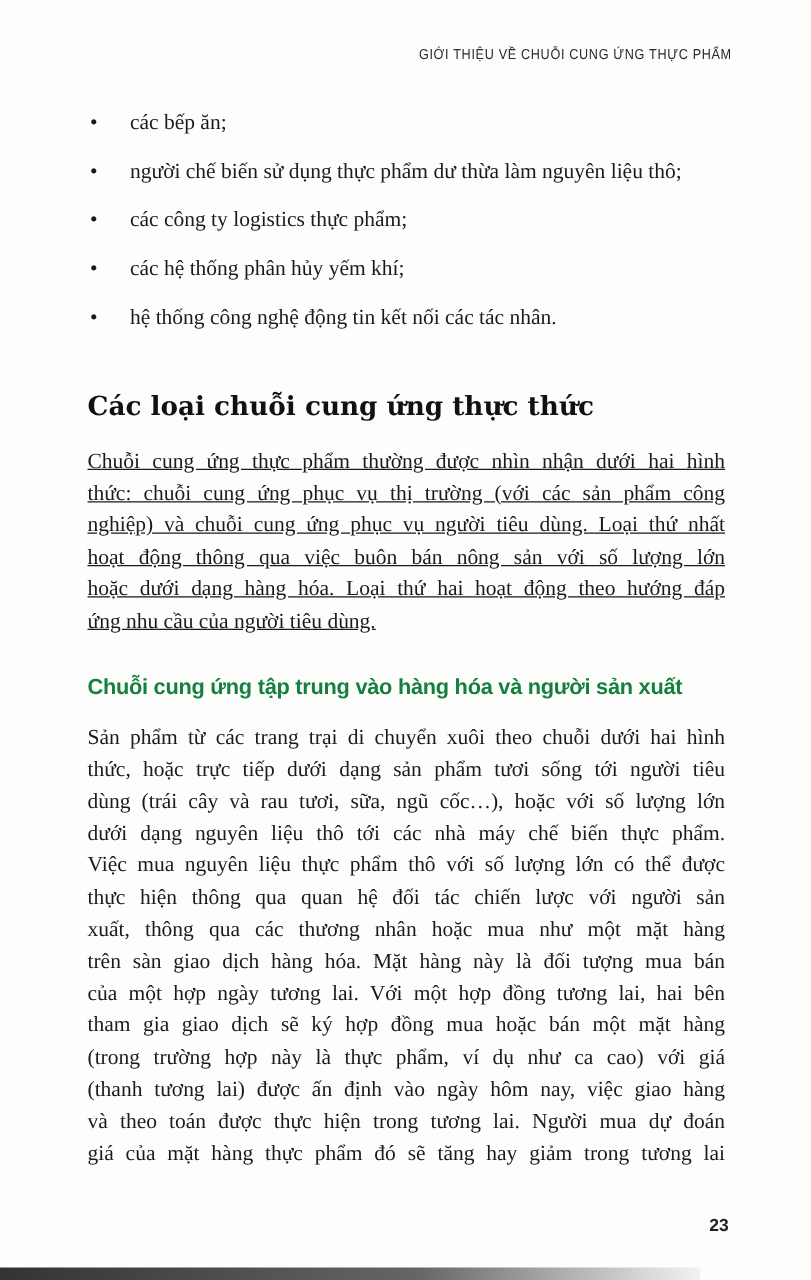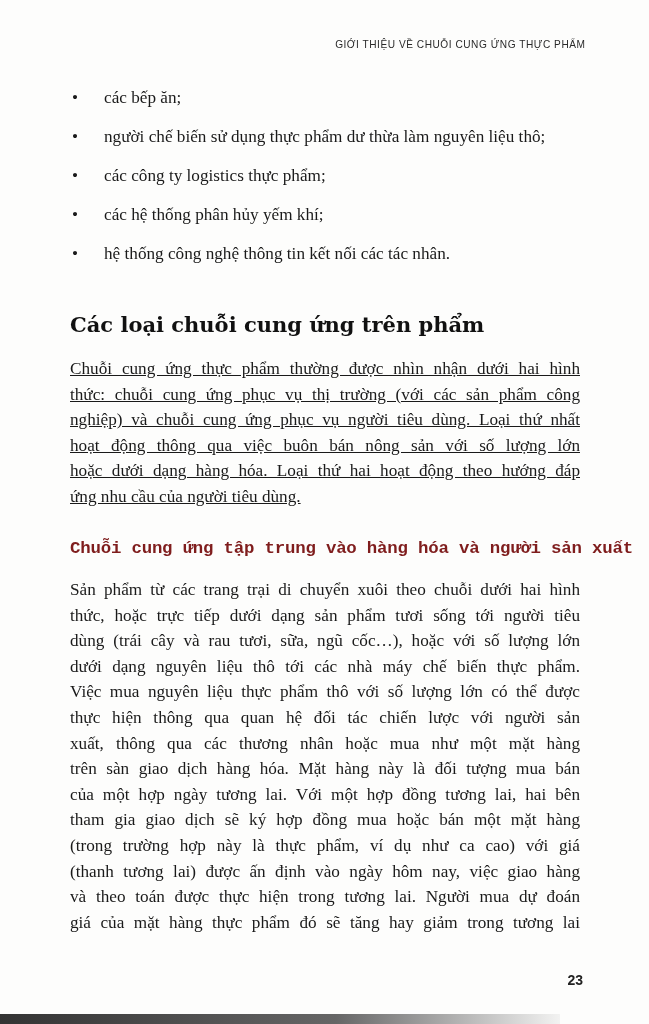--- a/index.html
+++ b/index.html
@@ -20,21 +20,21 @@
   .section-title {
     position: absolute; top: 312px; left: 70px;
     font-family: "DejaVu Serif", serif; font-weight: bold; font-size: 21px; color: #111;
   }
   .para { position: absolute; left: 70px; width: 510px; font-size: 17.2px; line-height: 25.6px; text-align: justify; margin: 0; }
   .para .ln { display: block; text-align: justify; text-align-last: justify; white-space: nowrap; }
   .para .ln.last { text-align-last: left; }
   #para1 { top: 356px; text-decoration: underline; }
   .sub-title {
     position: absolute; top: 539px; left: 70px;
-    font-family: Liberation Mono, monospace; font-weight: bold; font-size: 17.4px; color: #7f1d1d; letter-spacing: -0.2px;
+    font-family: Liberation Sans, sans-serif; font-weight: bold; font-size: 17.4px; color: #15803d; letter-spacing: -0.2px;
   }
   #para2 { top: 577px; }
   .page-number {
     position: absolute; top: 972px; right: 66px;
     font-family: "Liberation Sans", sans-serif; font-weight: bold; font-size: 14px; color: #222;
   }
   .shadow-edge {
     position: absolute; bottom: 0; left: 0; width: 560px; height: 10px;
     background: linear-gradient(to right, #333 0%, #666 60%, rgba(200,200,200,0.2) 100%);
   }
@@ -42,24 +42,24 @@
 </head>
 <body>
 
 <div class="running-head">GIỚI THIỆU VỀ CHUỖI CUNG ỨNG THỰC PHẨM</div>
 
 <ul class="bullets">
   <li><span class="dot">•</span><span>các bếp ăn;</span></li>
   <li class="justify"><span class="dot">•</span><span>người chế biến sử dụng thực phẩm dư thừa làm nguyên liệu thô;</span></li>
   <li><span class="dot">•</span><span>các công ty logistics thực phẩm;</span></li>
   <li><span class="dot">•</span><span>các hệ thống phân hủy yếm khí;</span></li>
-  <li><span class="dot">•</span><span>hệ thống công nghệ thông tin kết nối các tác nhân.</span></li>
+  <li><span class="dot">•</span><span>hệ thống công nghệ động tin kết nối các tác nhân.</span></li>
 </ul>
 
-<h2 class="section-title" style="margin:0">Các loại chuỗi cung ứng trên phẩm</h2>
+<h2 class="section-title" style="margin:0">Các loại chuỗi cung ứng thực thức</h2>
 
 <p class="para" id="para1">
   <span class="ln">Chuỗi cung ứng thực phẩm thường được nhìn nhận dưới hai hình</span>
   <span class="ln">thức: chuỗi cung ứng phục vụ thị trường (với các sản phẩm công</span>
   <span class="ln">nghiệp) và chuỗi cung ứng phục vụ người tiêu dùng. Loại thứ nhất</span>
   <span class="ln">hoạt động thông qua việc buôn bán nông sản với số lượng lớn</span>
   <span class="ln">hoặc dưới dạng hàng hóa. Loại thứ hai hoạt động theo hướng đáp</span>
   <span class="ln last">ứng nhu cầu của người tiêu dùng.</span>
 </p>
 

